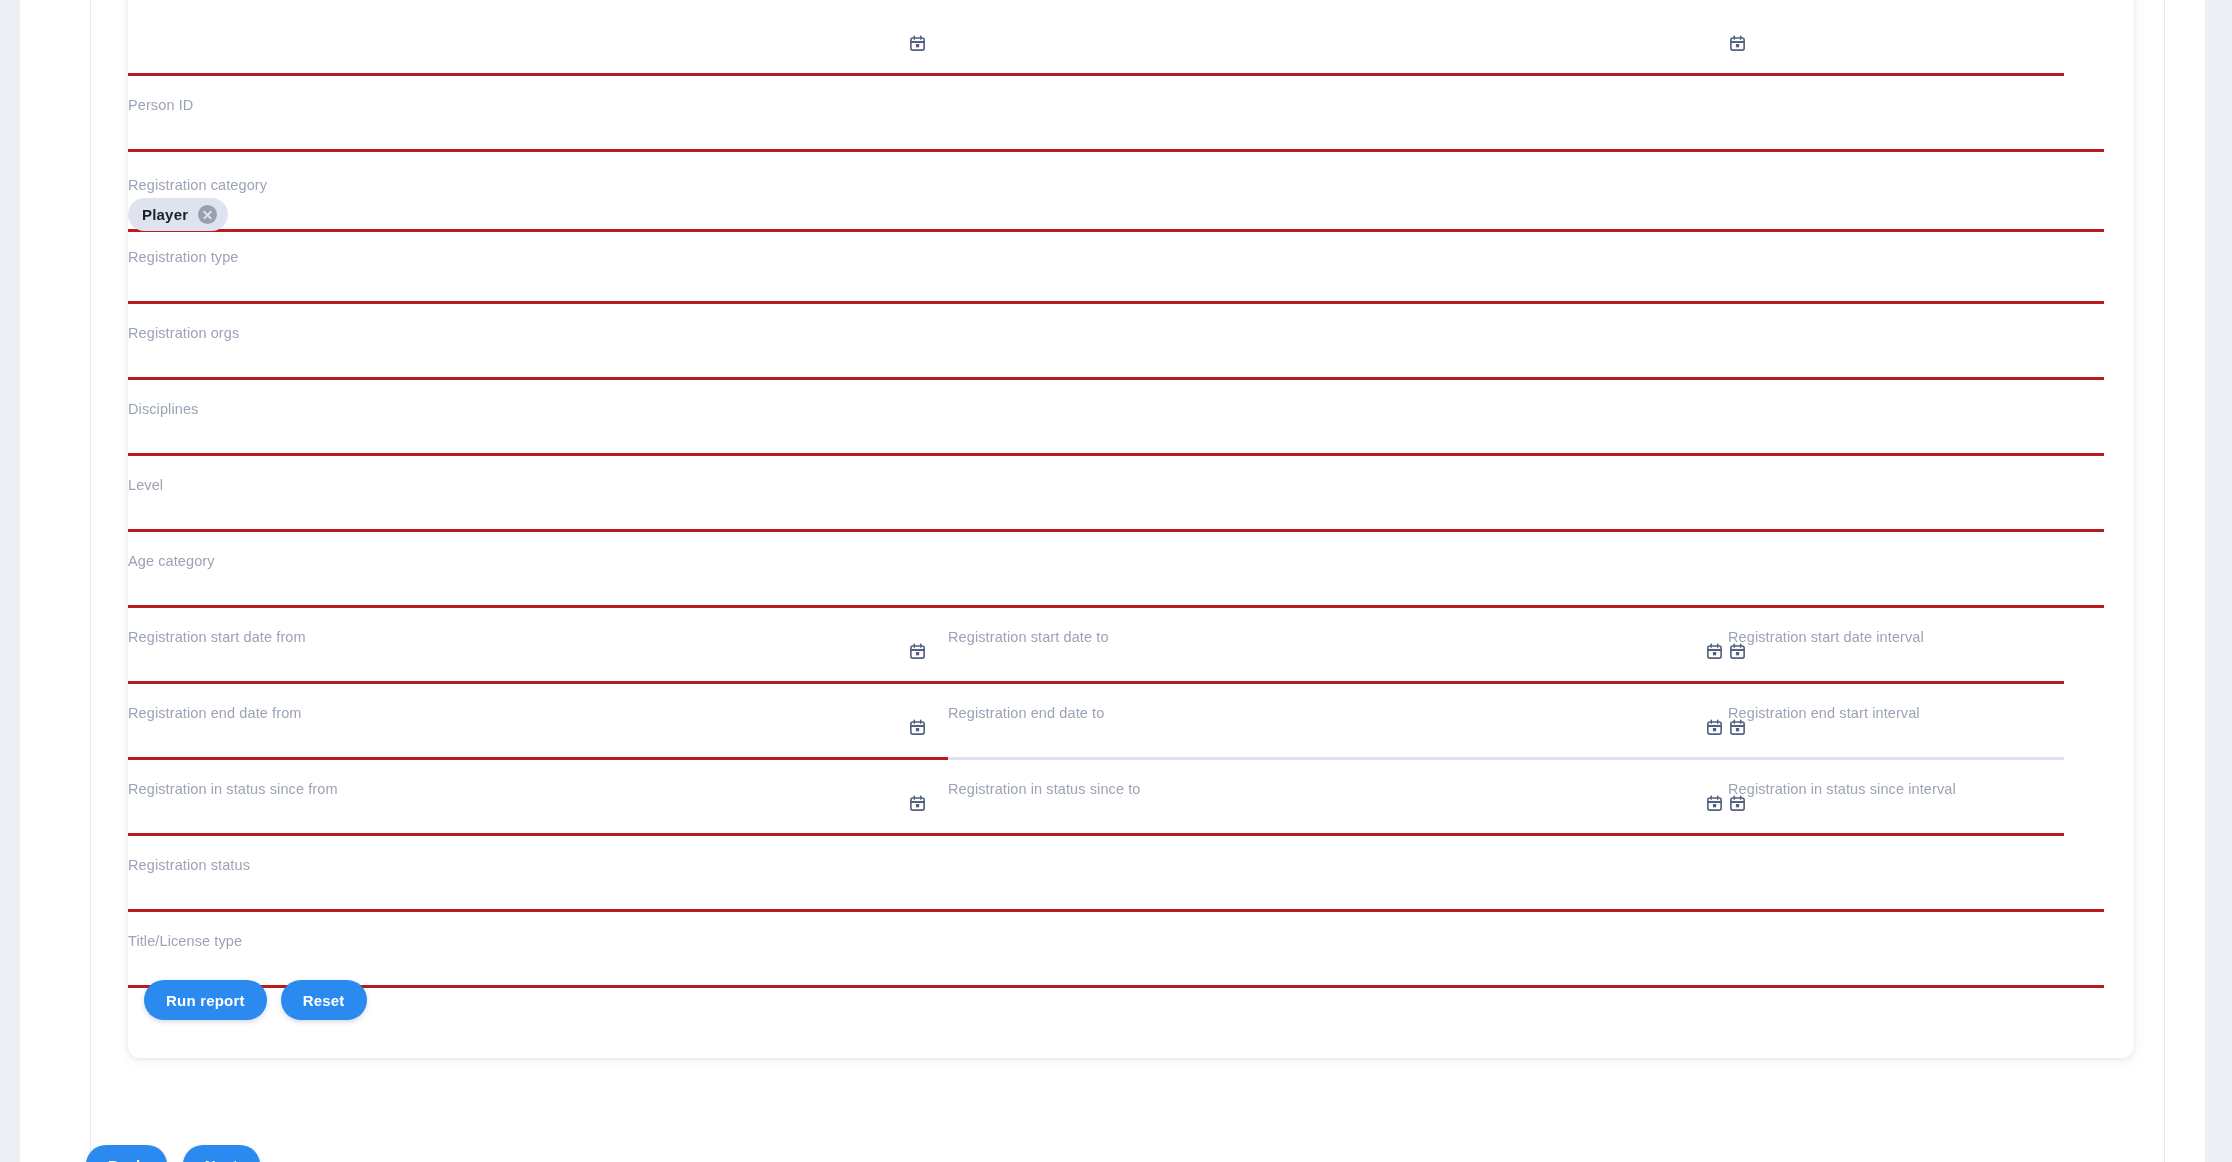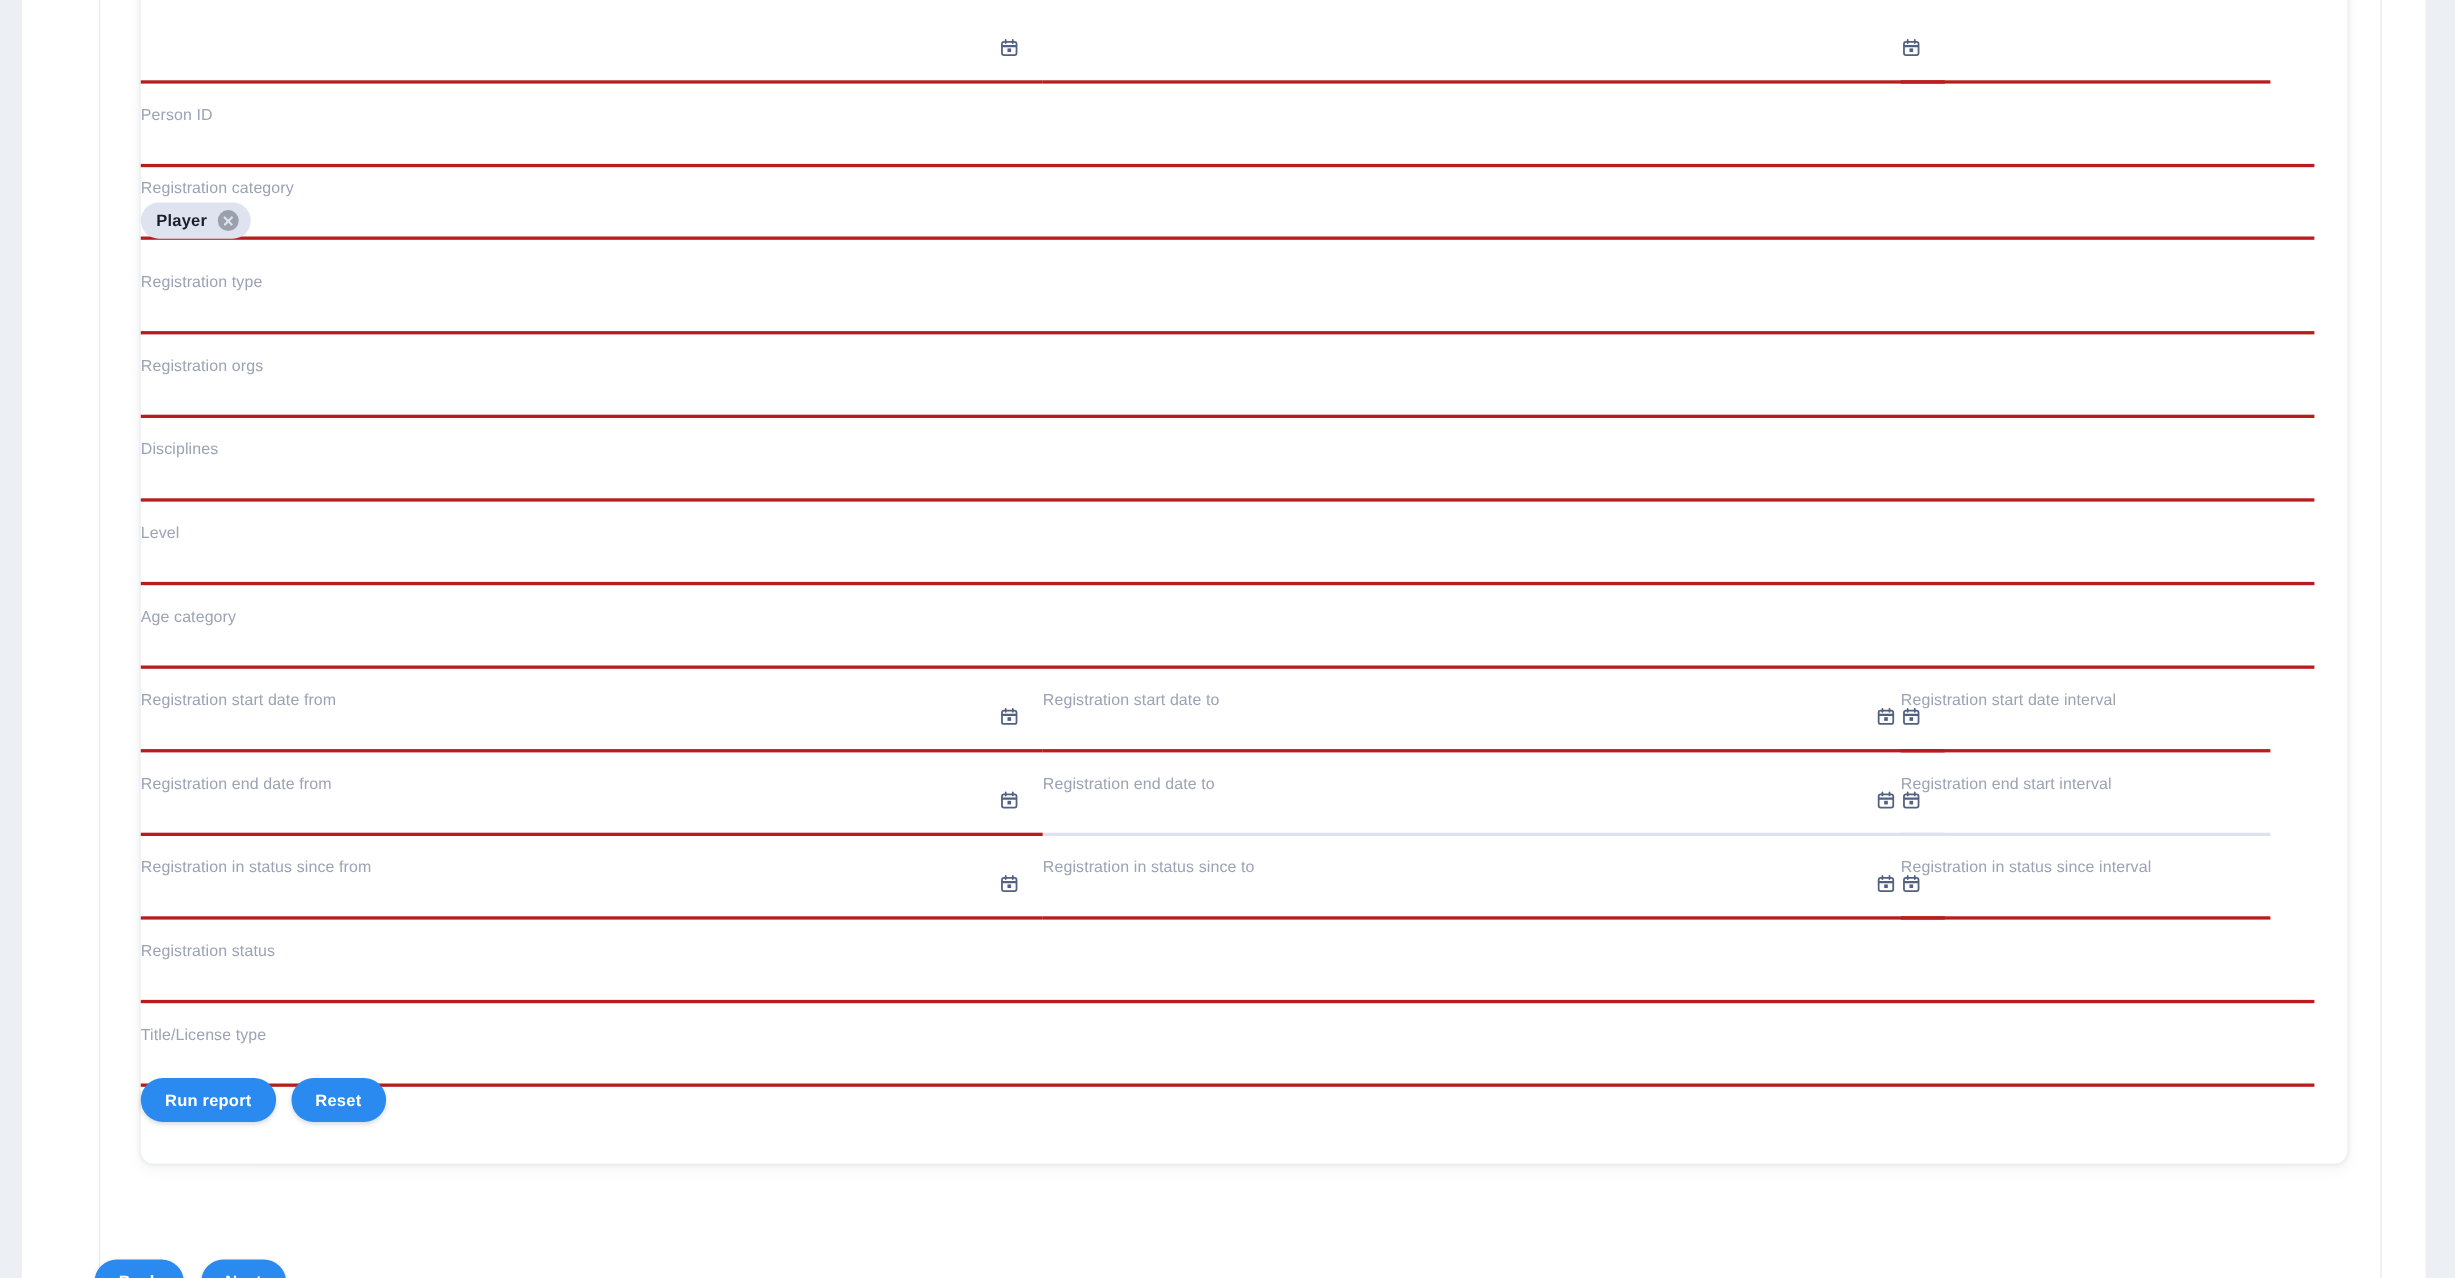--- a/index.html
+++ b/index.html
@@ -92,21 +92,21 @@
   
   .btn {
     display: inline-flex; align-items: center; justify-content: center;
     height: 40px; padding: 0 22px;
     background: #2a8af0; color: #ffffff;
     font-size: 15px; font-weight: 700; letter-spacing: .2px;
     border: none; border-radius: 21px; cursor: pointer;
     font-family: "Liberation Sans", sans-serif;
     box-shadow: 0 2px 5px rgba(23,43,77,.18);
   }
-  .card-actions { position: absolute; left: 0; top: 1060px; display: flex; gap: 14px; }
+  .card-actions { position: absolute; left: 16px; top: 1060px; display: flex; gap: 14px; }
   .page-actions { position: absolute; left: 86px; top: 1145px; display: flex; gap: 16px; }
   .page-actions .btn { min-width: 70px; }
 </style>
 </head>
 <body>
 
 <div id="page">
 
   <div class="left-rail"></div>
   <div class="left-gutter"></div>
@@ -132,21 +132,21 @@
                 <rect x="8.1" y="10.6" width="3.9" height="3.9" fill="#536180"></rect>
               </svg></span>
           </div>
           <div class="field c3"></div>
         </div>
         <div class="row" style="top: 156px;">
           <div class="field full">
             <div class="field-label">Person ID</div>
           </div>
         </div>
-        <div class="row" style="top: 222px;">
+        <div class="row" style="top: 236px;">
           <div class="field full">
             <div class="field-label">Registration category</div>
             <span class="chip">
               <span class="chip-label">Player</span>
               <span class="chip-remove"></span>
             </span>
           </div>
         </div>
         <div class="row" style="top: 308px;">
           <div class="field full">

